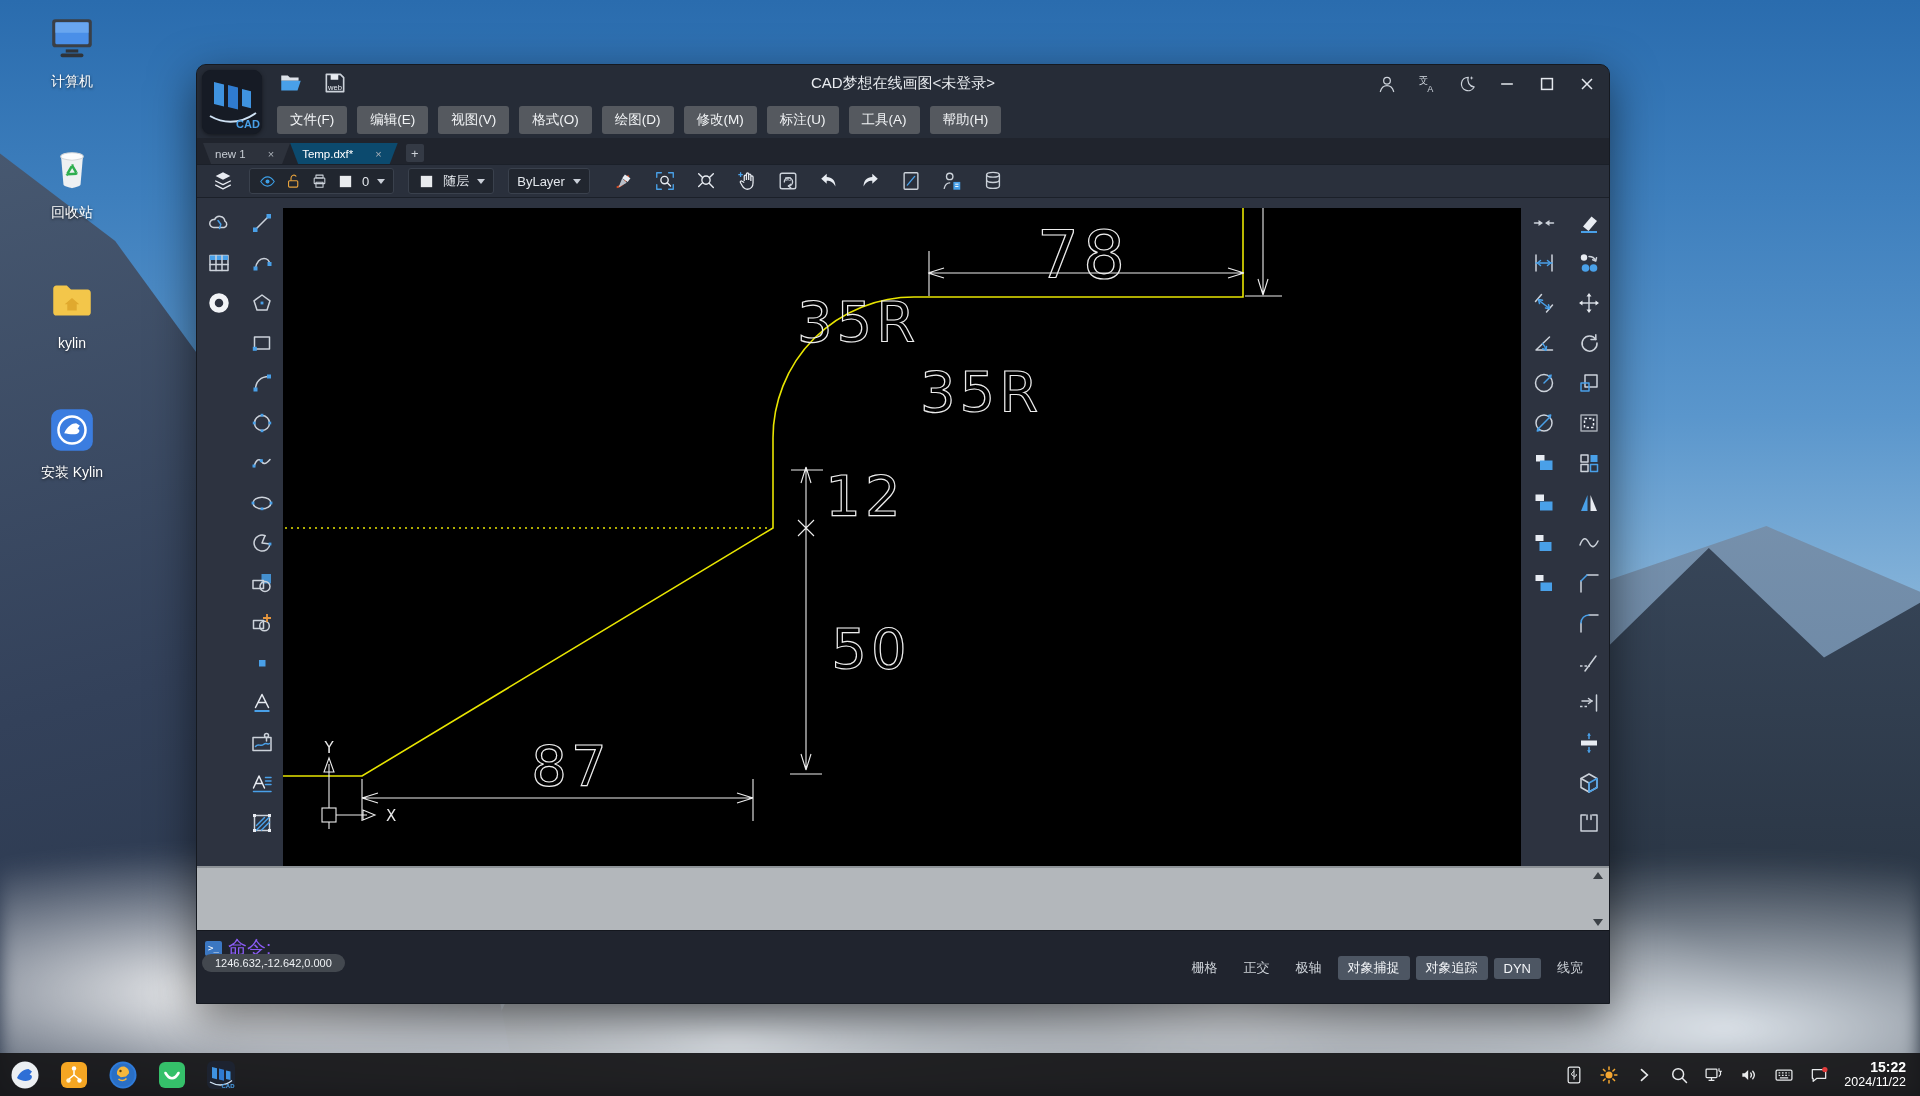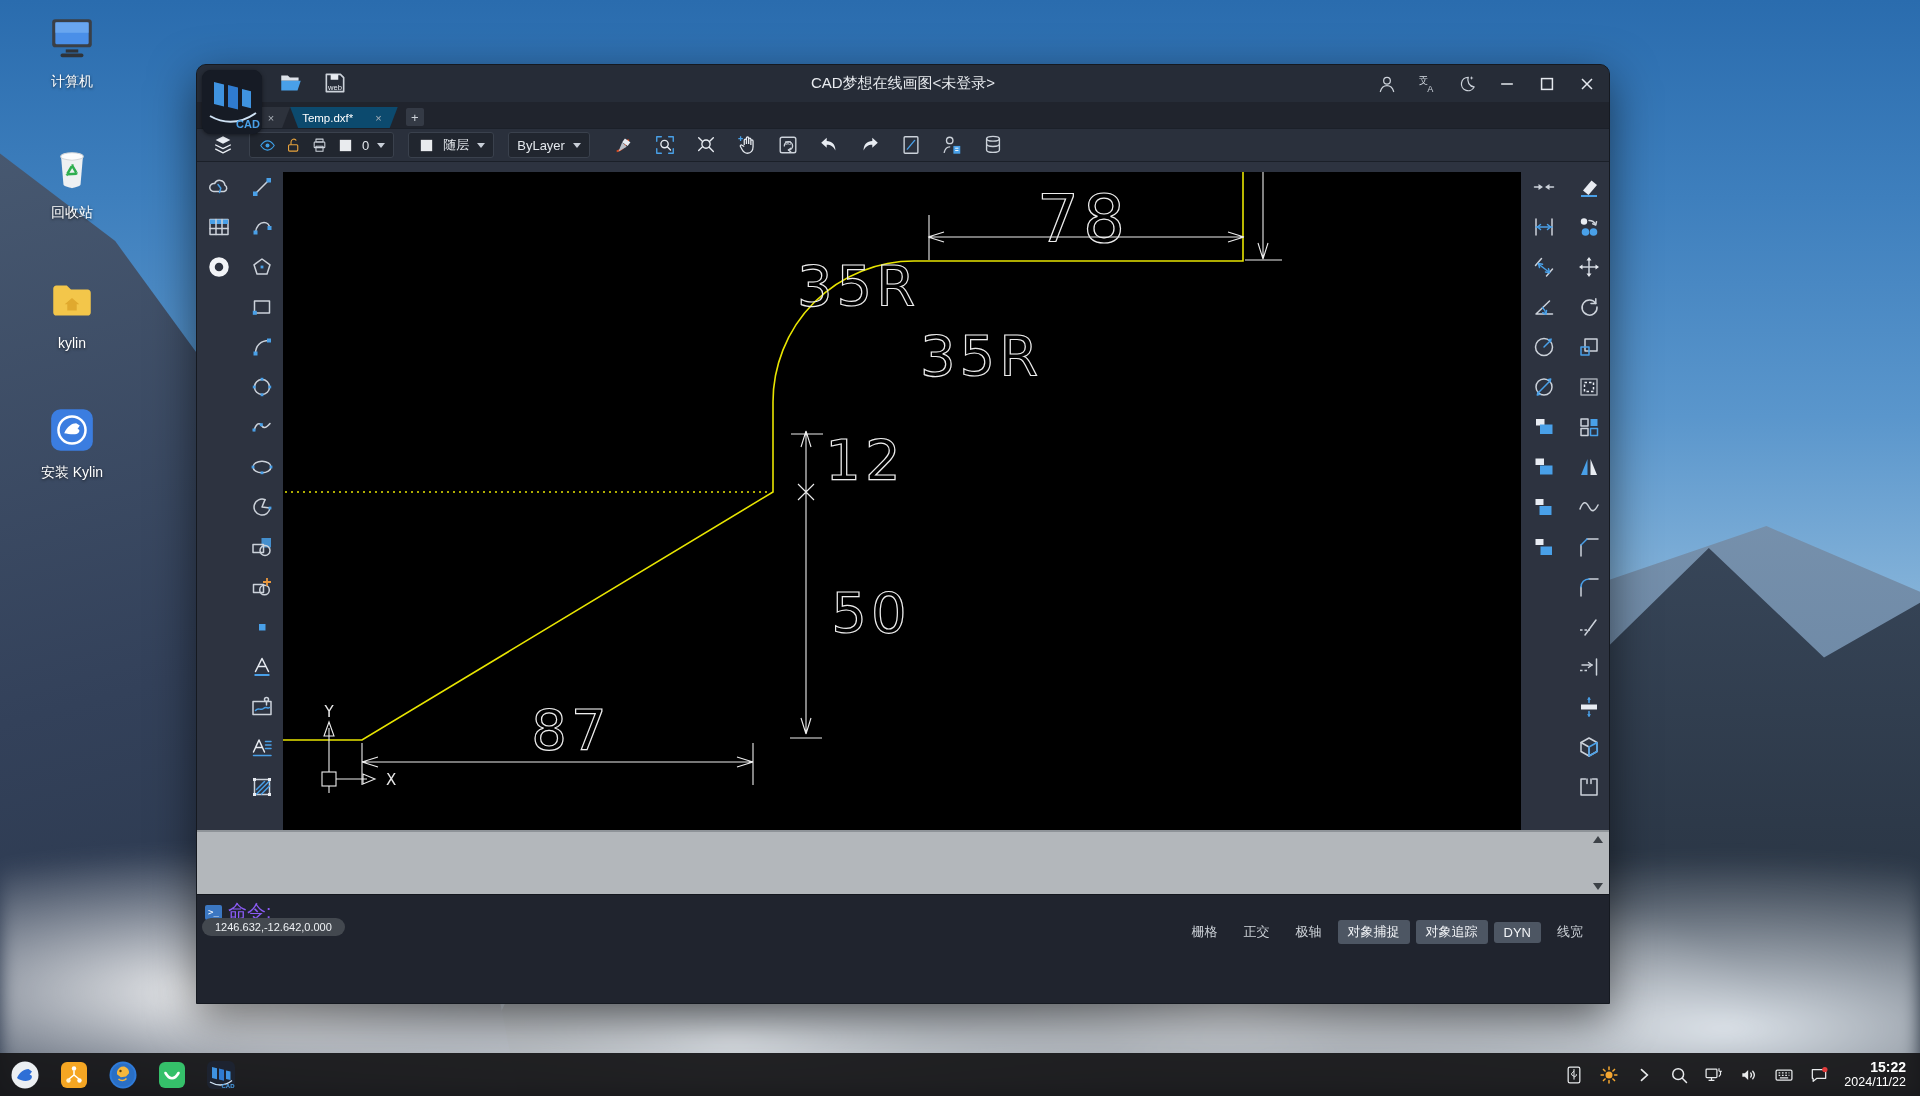--- a/index.html
+++ b/index.html
@@ -230,20 +230,31 @@
           </svg>
         </div>
         <div class="tbtn">
           <svg viewBox="0 0 24 24">
             <path d="M6 6l12 12M18 6L6 18" stroke="#e4e8ee" stroke-width="1.8"></path>
           </svg>
         </div>
       </div>
   </div>
 
+  <div class="menubar" id="menubar">
+      <div class="menu-btn">文件(F)</div>
+      <div class="menu-btn">编辑(E)</div>
+      <div class="menu-btn">视图(V)</div>
+      <div class="menu-btn">格式(O)</div>
+      <div class="menu-btn">绘图(D)</div>
+      <div class="menu-btn">修改(M)</div>
+      <div class="menu-btn">标注(U)</div>
+      <div class="menu-btn">工具(A)</div>
+      <div class="menu-btn">帮助(H)</div>
+    </div>
 
   <div class="tabbar" id="tabbar">
       <div class="doc-tab">
         <span>new 1</span>
         <span class="tclose">×</span>
       </div>
       <div class="doc-tab active">
         <span>Temp.dxf*</span>
         <span class="tclose">×</span>
       </div>

